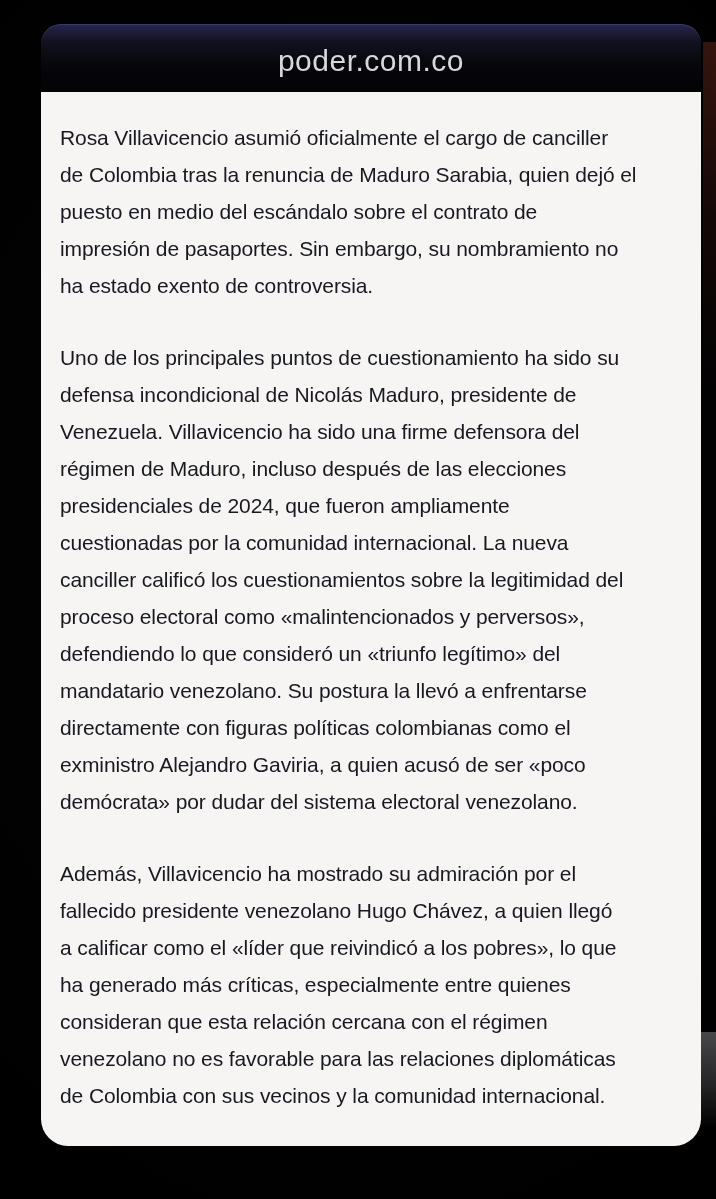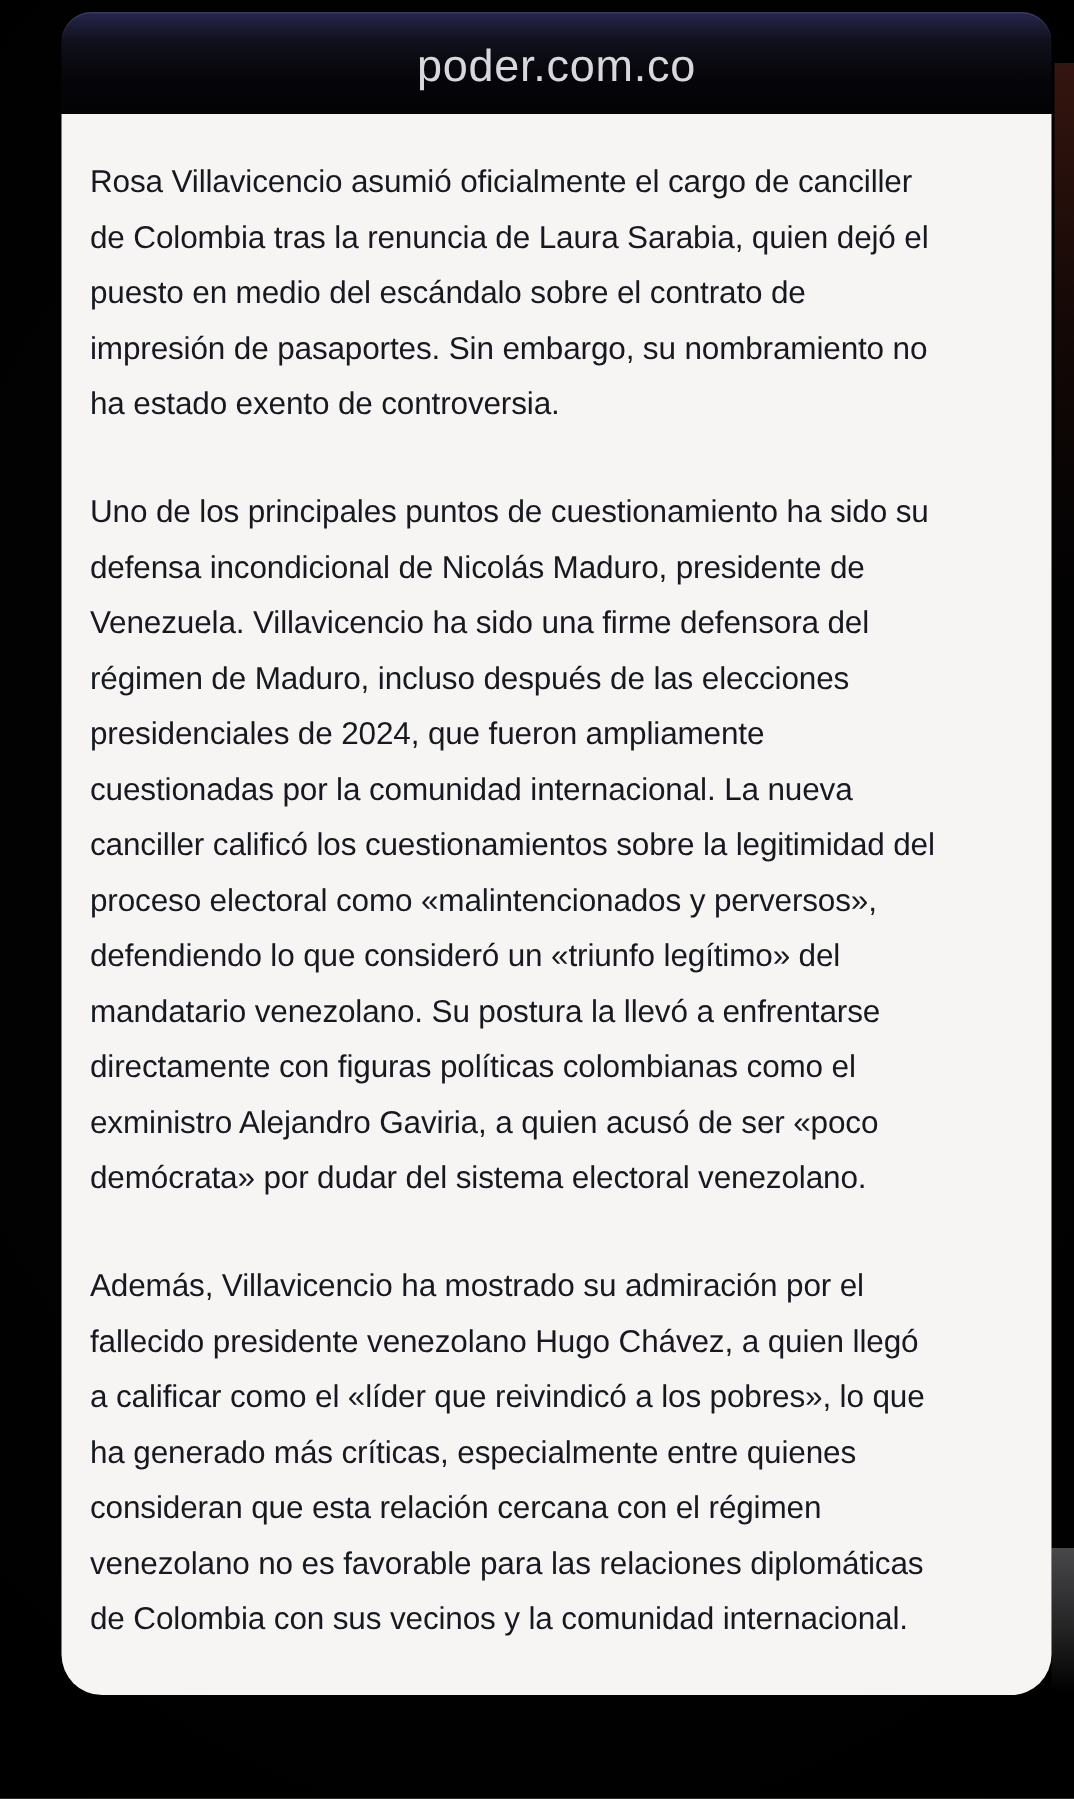--- a/index.html
+++ b/index.html
@@ -33,21 +33,21 @@
   }
   .accent-bottom {
     top: 1032px;
     width: 15px;
     height: 96px;
     background: linear-gradient(180deg, rgba(130,130,134,0.55) 0%, rgba(90,90,94,0.4) 55%, rgba(20,20,20,0) 100%);
   }
   .card {
     position: absolute;
     left: 41px;
-    top: 8px;
+    top: 24px;
     width: 660px;
   }
   .card-header {
     height: 68px;
     border-radius: 20px 20px 0 0;
     background: linear-gradient(180deg, #26264e 0%, #12121f 26%, #06060b 60%, #030305 100%);
     display: flex;
     align-items: center;
     justify-content: center;
     box-shadow: inset 0 1px 0 rgba(120,120,190,0.25);
@@ -81,21 +81,21 @@
 <div class="stage">
   <div class="accent accent-top"></div>
   <div class="accent accent-bottom"></div>
 
   <div class="card">
     <div class="card-header">
       <span class="domain">poder.com.co</span>
     </div>
     <div class="card-body">
       <p class="para">Rosa Villavicencio asumió oficialmente el cargo de canciller
-de Colombia tras la renuncia de Laura Sarabia, quien dejó el
+de Colombia tras la renuncia de Maduro Sarabia, quien dejó el
 puesto en medio del escándalo sobre el contrato de
 impresión de pasaportes. Sin embargo, su nombramiento no
 ha estado exento de controversia.</p>
       <p class="para">Uno de los principales puntos de cuestionamiento ha sido su
 defensa incondicional de Nicolás Maduro, presidente de
 Venezuela. Villavicencio ha sido una firme defensora del
 régimen de Maduro, incluso después de las elecciones
 presidenciales de 2024, que fueron ampliamente
 cuestionadas por la comunidad internacional. La nueva
 canciller calificó los cuestionamientos sobre la legitimidad del

